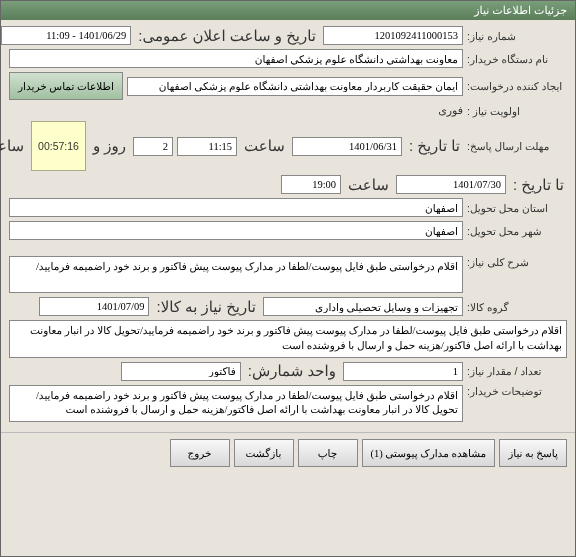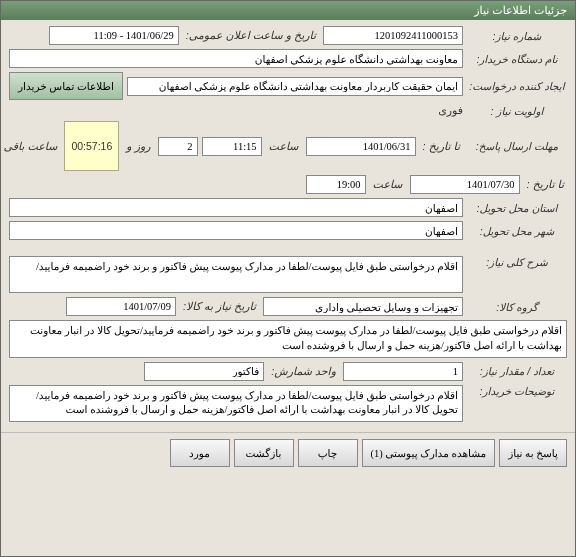--- a/index.html
+++ b/index.html
@@ -39,33 +39,31 @@
   background: #e8e4dc;
 }
 .row {
   display: flex;
   align-items: center;
   margin-bottom: 4px;
   gap: 4px;
 }
 .label {
   min-width: 100px;
-  text-align: center;
+  text-align: left;
   color: #333;
   font-size: 10.5px;
   white-space: nowrap;
-  font-style: italic;
 }
 .label-sm {
   text-align: right;
   color: #333;
-  font-size: 11px;
+  font-size: 15px;
   white-space: nowrap;
   padding: 0 3px;
-  font-style: italic;
 }
 .input {
   background: #fff;
   border: 1px solid #888;
   padding: 2px 4px;
   font-family: Tahoma;
   font-size: 10.5px;
   height: 19px;
 }
 .input-wide { flex: 1; }
@@ -207,16 +205,16 @@
       <textarea class="textarea" rows="2" readonly="" style="">اقلام درخواستی طبق فایل پیوست/لطفا در مدارک پیوست پیش فاکتور و برند خود راضمیمه فرمایید/تحویل کالا در انبار معاونت بهداشت با ارائه اصل فاکتور/هزینه حمل و ارسال با فروشنده است</textarea>
     </div>
 
   </div>
 
   <div class="footer">
     <button class="btn">پاسخ به نیاز</button>
     <button class="btn">مشاهده مدارک پیوستی (1)</button>
     <button class="btn">چاپ</button>
     <button class="btn">بازگشت</button>
-    <button class="btn">مورد</button>
+    <button class="btn">خروج</button>
   </div>
 
 </div>
 
 </body></html>

